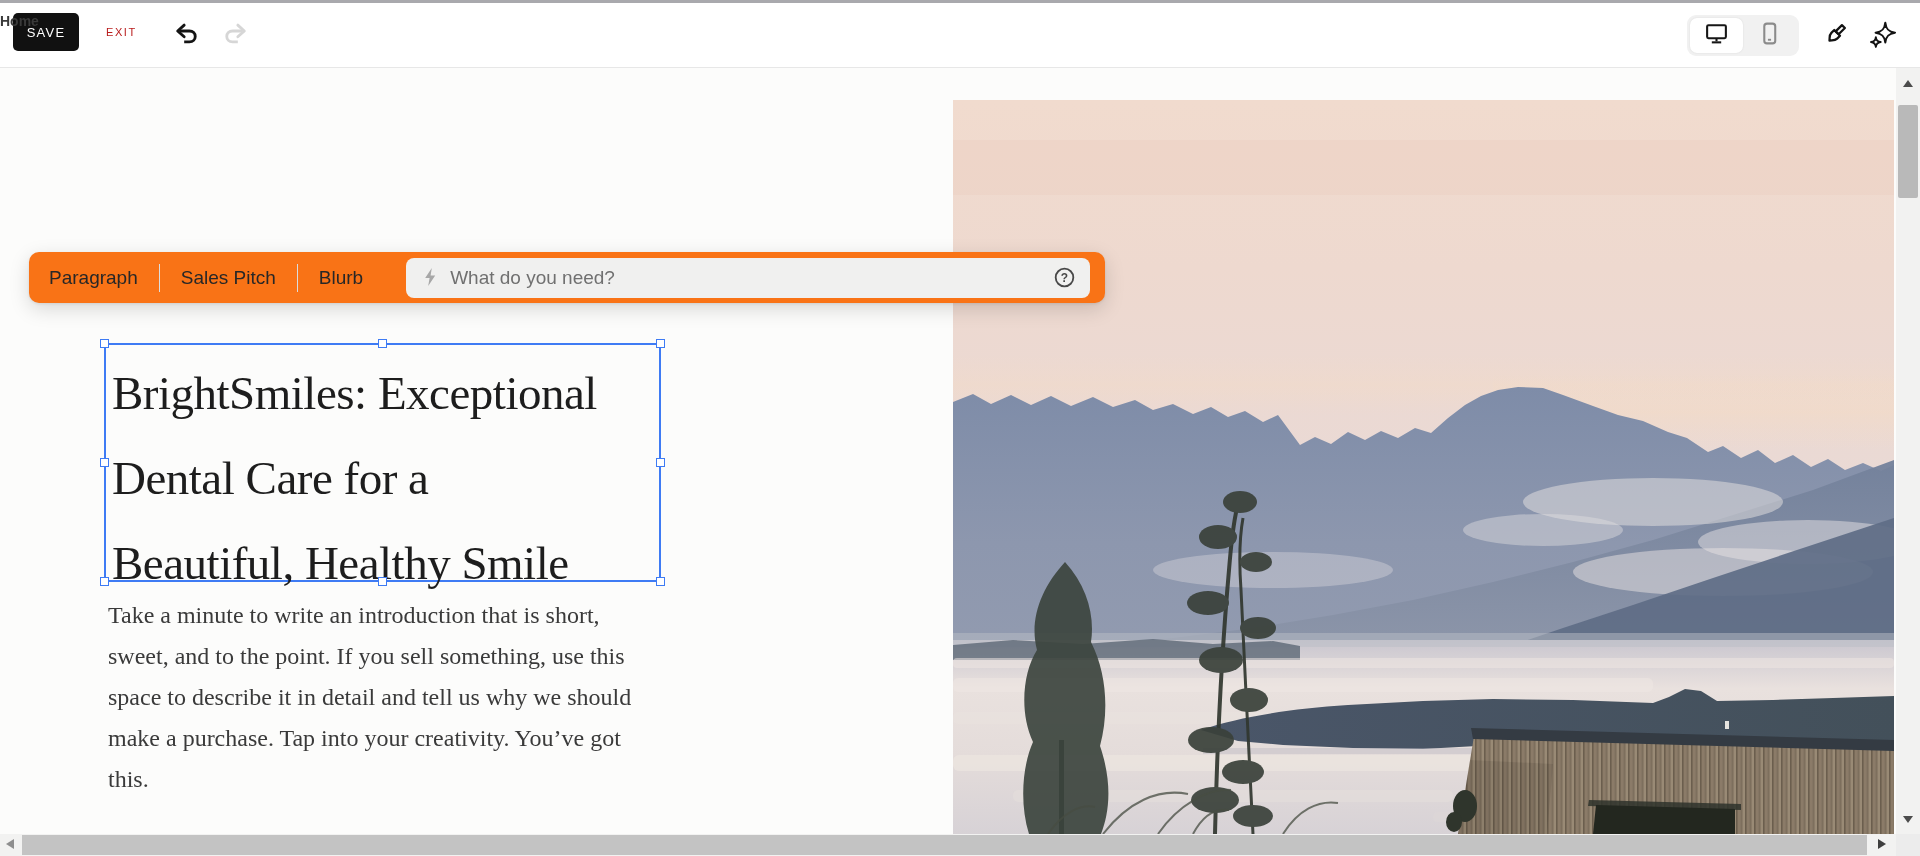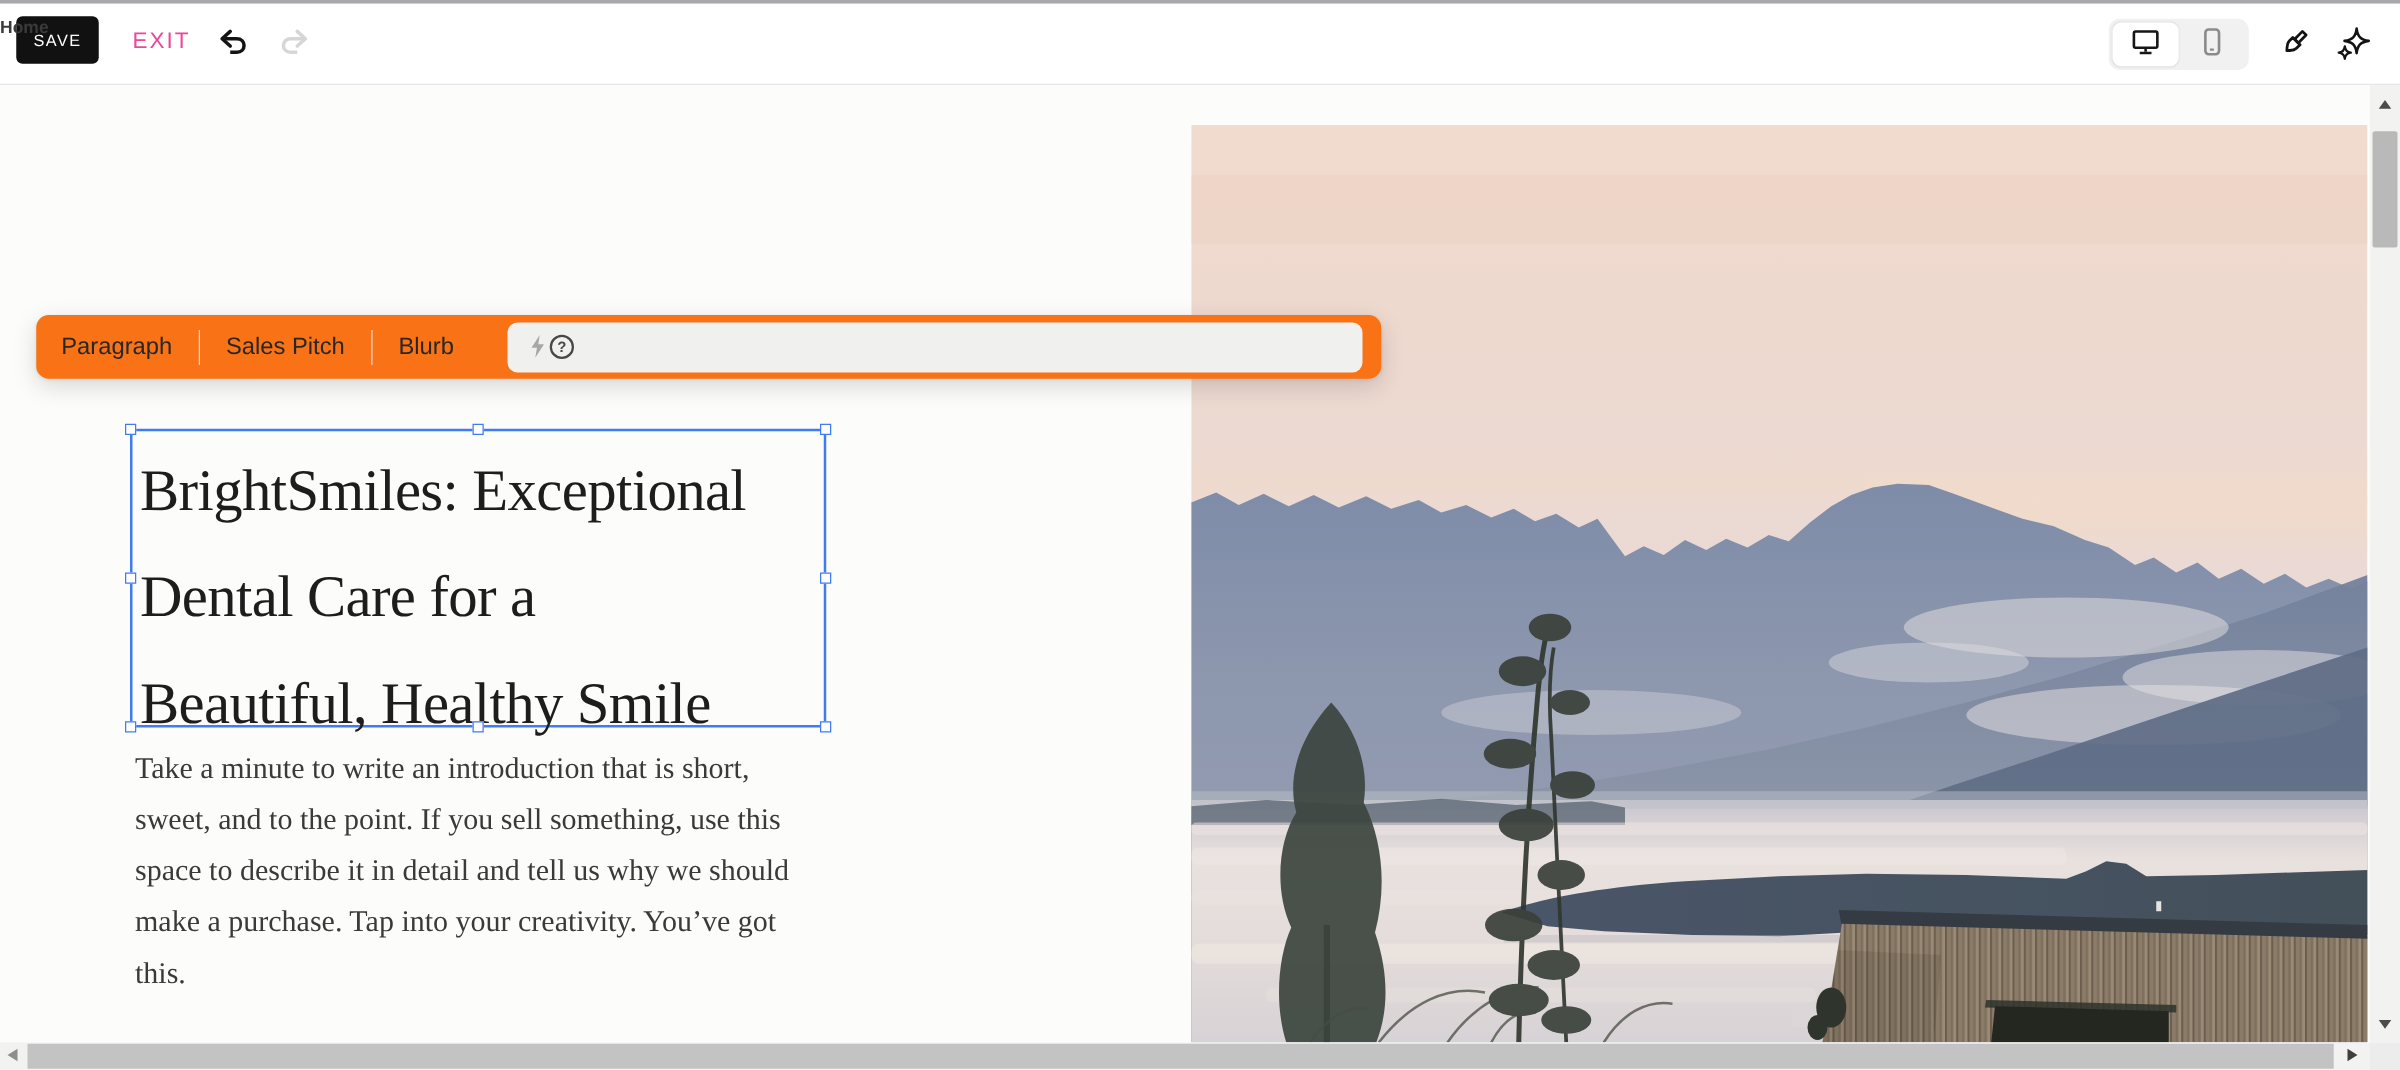--- a/index.html
+++ b/index.html
@@ -6,21 +6,21 @@
   *{box-sizing:border-box;}
   body{font-family:"Liberation Sans",sans-serif;-webkit-font-smoothing:antialiased;}
   .stage{position:relative;width:1920px;height:856px;background:#ffffff;overflow:hidden;}
 
   
   .topstrip{position:absolute;left:0;top:0;width:1920px;height:3px;background:#a9a9ad;}
 
   
   .topbar{position:absolute;left:0;top:3px;width:1920px;height:65px;background:#ffffff;border-bottom:1px solid #e7e7e7;}
   .save-btn{position:absolute;left:13px;top:10px;width:66px;height:38px;background:#111111;color:#ffffff;border:none;border-radius:5px;font-family:"Liberation Sans",sans-serif;font-size:13px;font-weight:400;letter-spacing:1.2px;cursor:pointer;}
-  .exit-btn{position:absolute;left:100px;top:10px;height:38px;background:none;border:none;font-family:"Liberation Sans",sans-serif;font-size:18px;font-weight:500;letter-spacing:1.6px;color:#ec4899;cursor:pointer;padding:0 6px;}
+  .exit-btn{position:absolute;left:100px;top:10px;height:38px;background:none;border:none;font-family:"Liberation Sans",sans-serif;font-size:11px;font-weight:500;letter-spacing:1.6px;color:#b91c1c;cursor:pointer;padding:0 6px;}
   .icon-btn{position:absolute;background:none;border:none;padding:0;cursor:pointer;display:flex;align-items:center;justify-content:center;}
   .undo-btn{left:172px;top:18px;width:30px;height:28px;}
   .redo-btn{left:220px;top:18px;width:30px;height:28px;}
   .tb-center{position:absolute;left:0;top:10px;width:1920px;text-align:left;pointer-events:none;}
   .tb-title{font-size:14px;font-weight:600;color:#3a3a3a;line-height:17px;}
   .tb-sub{font-size:13px;color:#8f8f8f;line-height:17px;margin-top:1px;}
   .device-toggle{position:absolute;left:1687px;top:12px;width:112px;height:41px;background:#f1f1f1;border-radius:9px;display:flex;padding:3px;}
   .seg{flex:1;display:flex;align-items:center;justify-content:center;border-radius:7px;cursor:pointer;}
   .seg.active{background:#ffffff;box-shadow:0 0 2px rgba(0,0,0,.10);}
   .brush-btn{left:1818px;top:17px;width:34px;height:32px;}
@@ -256,20 +256,21 @@
       <div class="ai-div"></div>
       <button class="ai-tab">Sales Pitch</button>
       <div class="ai-div"></div>
       <button class="ai-tab">Blurb</button>
       <div class="prompt-wrap">
         <span style="display:flex;">
           <svg width="16" height="21" viewBox="0 0 16 20">
             <path d="M9.8 0.5 L3.2 10.6 H7.6 L6.2 18.6 L13.2 7.9 H8.6 Z" fill="#a7a7a7"></path>
           </svg>
         </span>
+        <input class="prompt-input" type="text" placeholder="What do you need?" style="">
         <button class="help-btn">
           <span style="display:flex;">
             <svg width="23" height="23" viewBox="0 0 24 24">
               <circle cx="12" cy="12" r="9.2" fill="none" stroke="#484848" stroke-width="1.9"></circle>
               <text x="12" y="16.4" font-size="12.5" font-weight="700" text-anchor="middle" fill="#484848" font-family="Liberation Sans, sans-serif">?</text>
             </svg>
           </span>
         </button>
       </div>
     </div>

